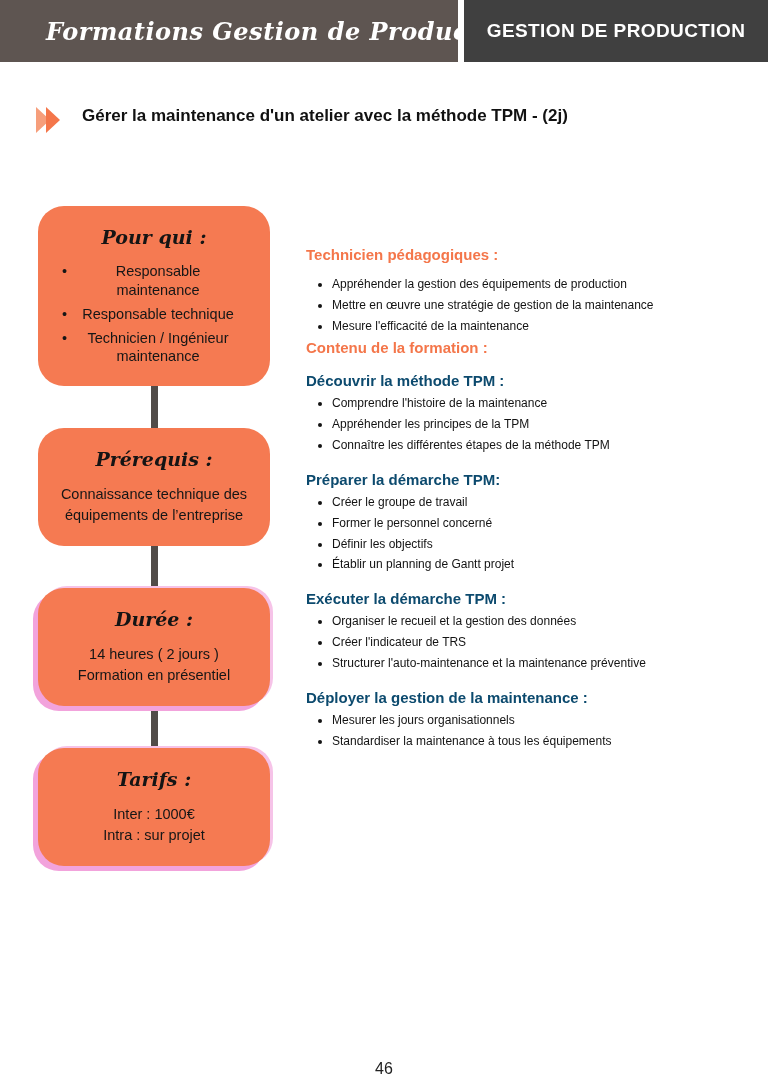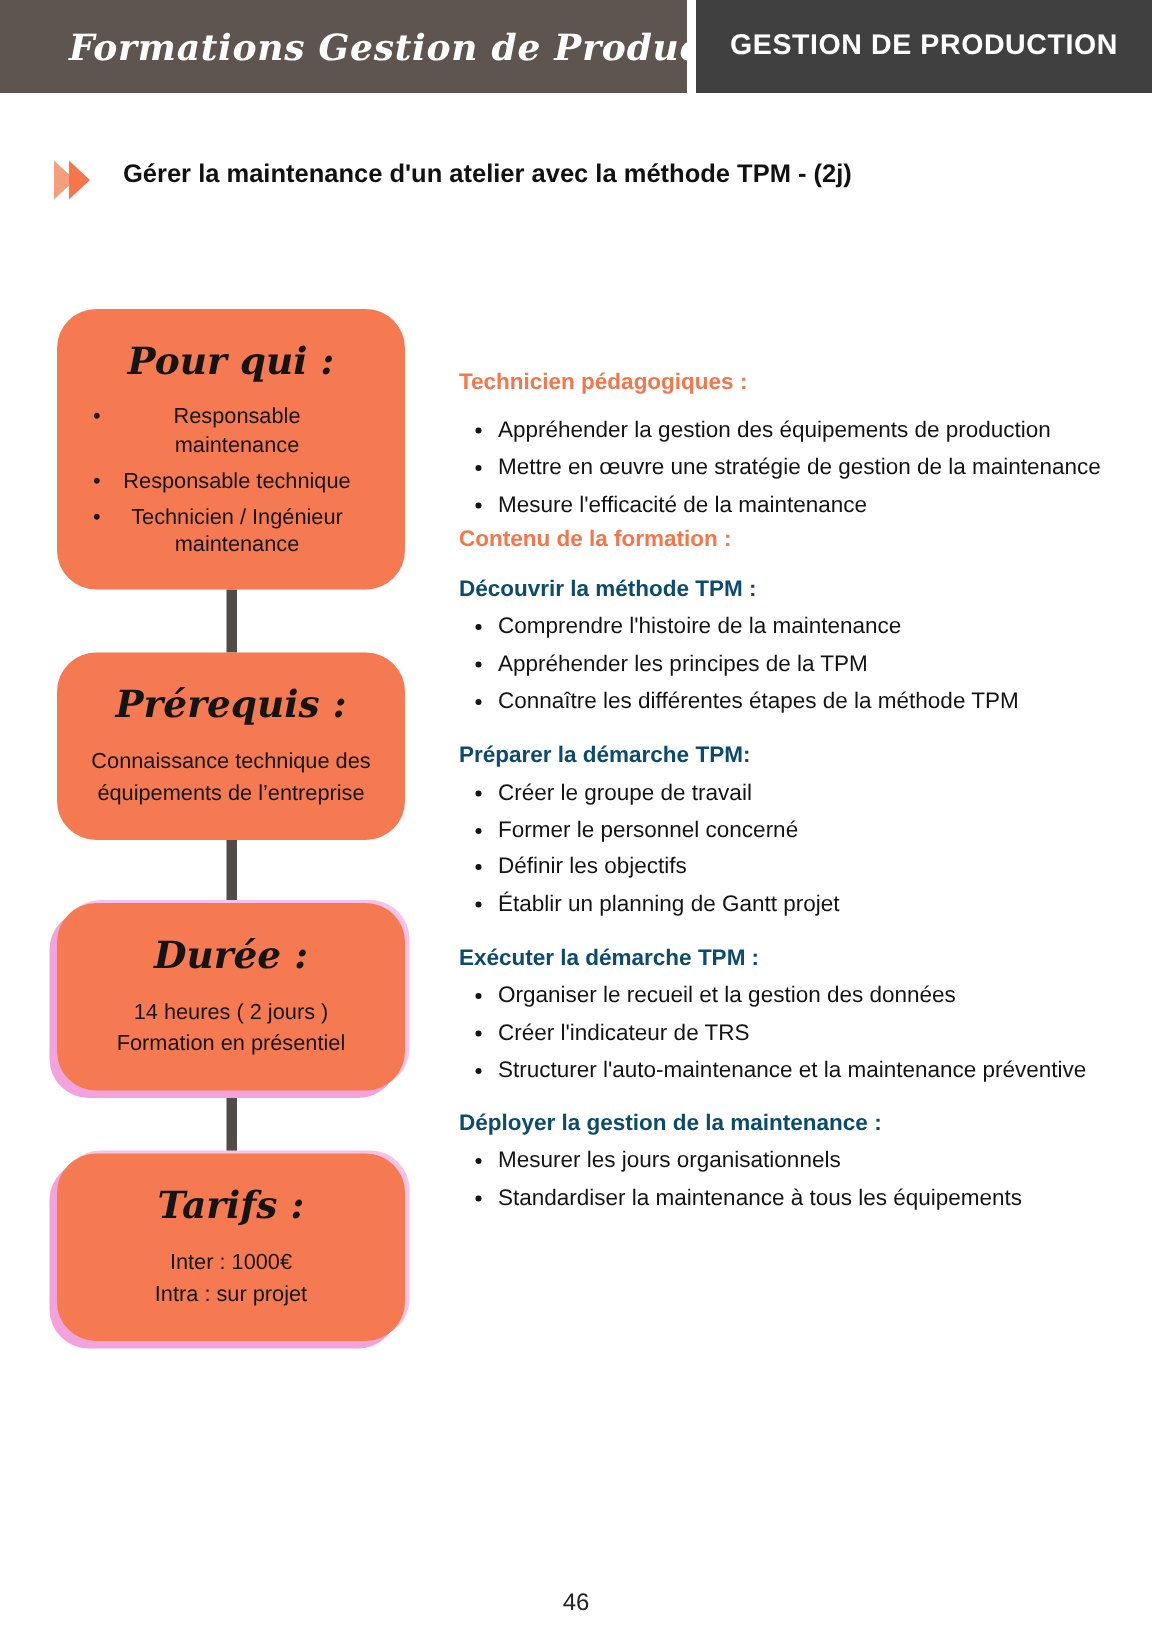--- a/index.html
+++ b/index.html
@@ -77,21 +77,21 @@
     border-radius: 26px;
     padding: 16px 12px 20px;
     text-align: center;
     color: #161616;
     position: relative;
   }
   .obox-heading {
     font-family: "DejaVu Serif", serif;
     font-style: italic;
     font-weight: bold;
-    font-size: 25px;
+    font-size: 19px;
     margin: 4px 0 14px;
     color: #141414;
   }
   .obox-list {
     list-style: none;
     margin: 0;
     padding: 0 4px;
     display: flex;
     flex-direction: column;
     gap: 5px;
@@ -113,21 +113,21 @@
   
   .orange-heading {
     color: #f4764a;
     font-size: 15px;
     font-weight: bold;
     margin: 0 0 14px;
   }
   .orange-heading.contenu { margin-bottom: 16px; }
   .rightcol ul { margin: 0; padding-left: 26px; }
   .rightcol li {
-    font-size: 15px;
+    font-size: 12px;
     color: #131313;
     margin-bottom: 5px;
     line-height: 1.32;
   }
   .psection { margin-bottom: 17px; }
   .psection h3 {
     font-size: 15px;
     font-weight: bold;
     color: #0c4a6e;
     margin: 0 0 7px;

